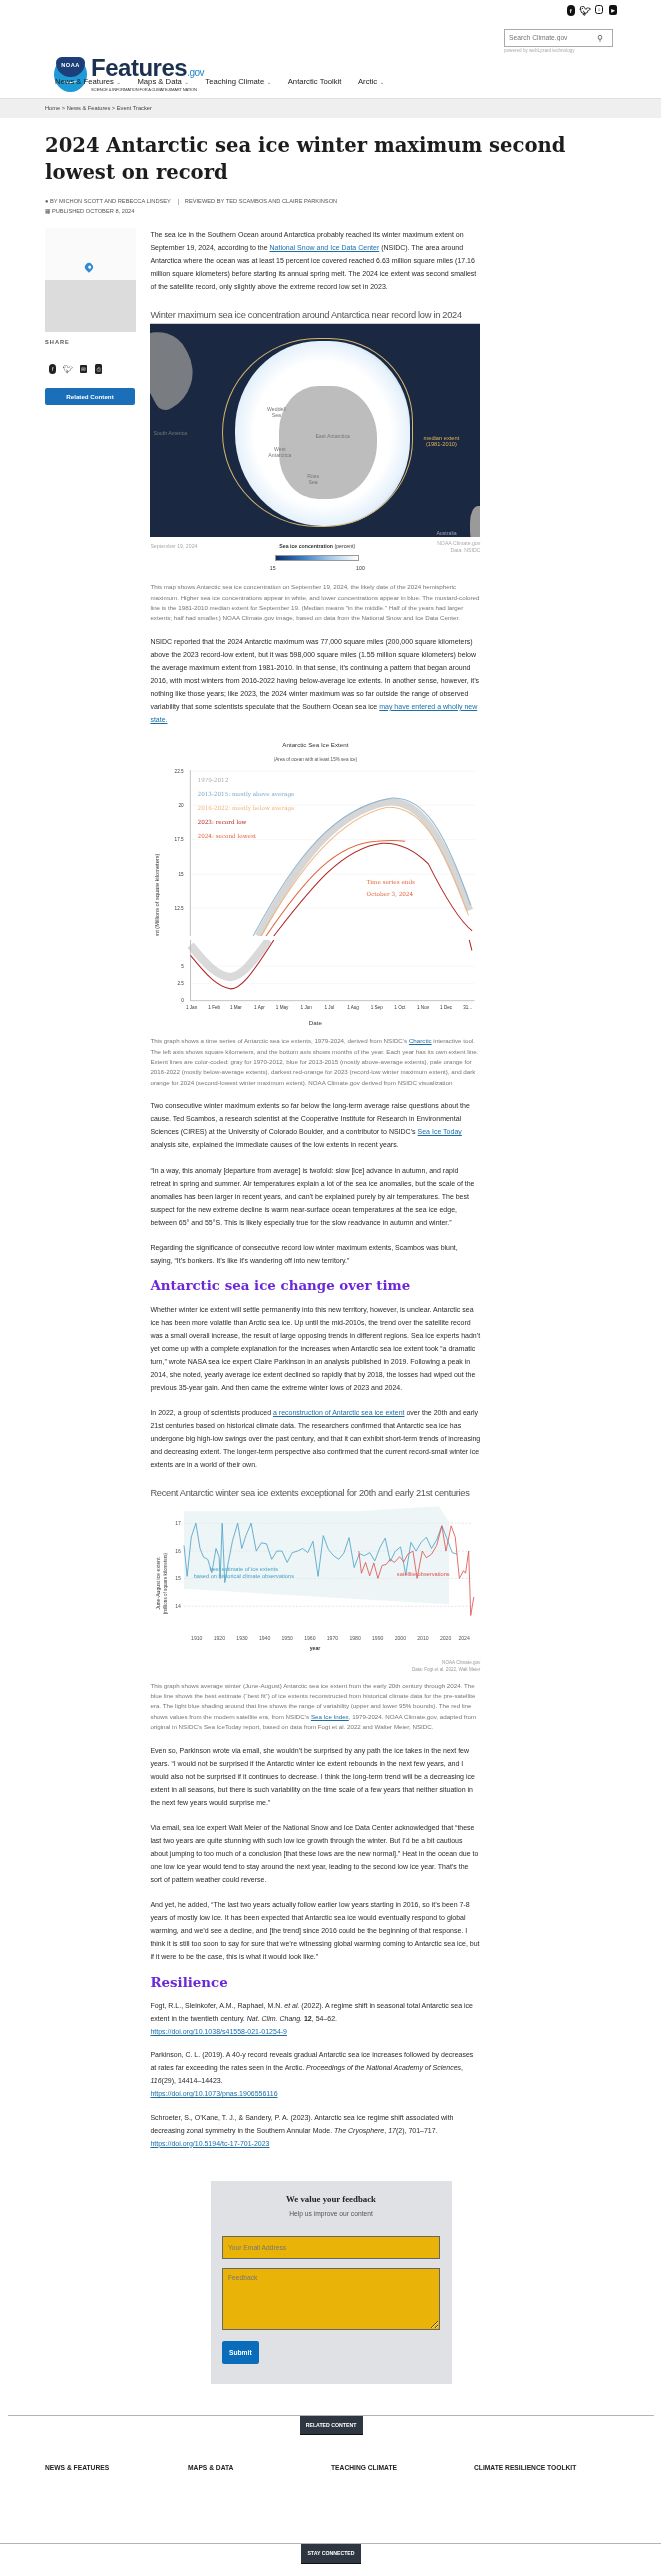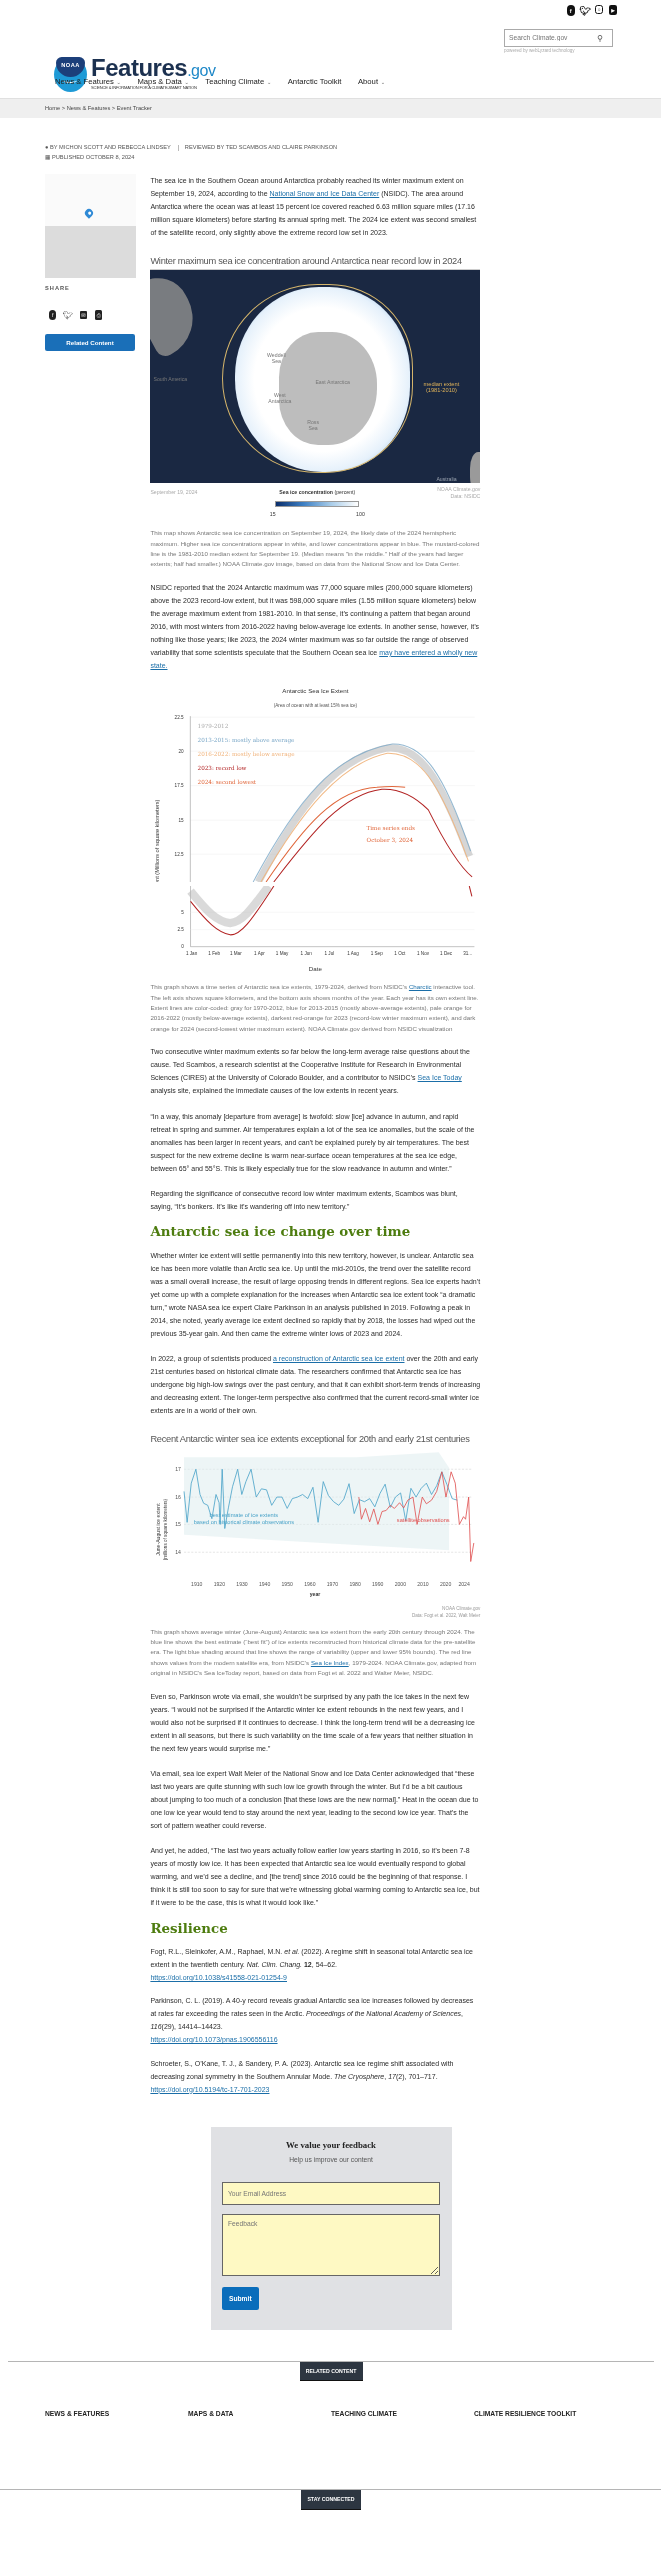--- a/index.html
+++ b/index.html
@@ -7,21 +7,21 @@
   a { color: #1a6ea8; text-decoration: underline; }
 
   
   .header { position: relative; height: 98px; }
   .logo { position: absolute; left: 52px; top: 54px; display: flex; align-items: flex-start; }
   .logo-mark { width: 36px; height: 36px; position: relative; margin-right: 3.1px; margin-top: 1px; }
   .logo-mark .circle { position: absolute; left: 2.1px; top: 2.1px; width: 33px; height: 35px; border-radius: 50% 50% 50% 50%; background: #1e9ad6; }
   .logo-mark .shield { position: absolute; left: 4.1px; top: 2.1px; width: 29px; height: 19.6px; background: #1c3f7a; border-radius: 6.2px 6.2px 15.5px 15.5px; color: #fff; font-size: 5.7px; font-weight: bold; text-align: center; line-height: 17.5px; letter-spacing: 0.5px; }
   .logo-mark .gull { position: absolute; left: 11.3px; top: 23px; width: 13.4px; height: 5.2px; border-bottom: 1.5px solid #fff; border-radius: 0 0 50% 50%; }
   .logo-text .big { font-size: 24px; font-weight: bold; color: #1c3150; letter-spacing: -0.5px; line-height: 27px; }
-  .logo-text .gov { font-size: 16px; color: #1e88c8; font-weight: normal; }
+  .logo-text .gov { font-size: 10px; color: #1e88c8; font-weight: normal; }
   .logo-text .tag { font-size: 4.1px; color: #333; letter-spacing: -0.2px; margin-top: 1px; }
   .social-top { position: absolute; right: 45px; top: 5.2px; display: flex; gap: 6.2px; }
   .soc { width: 8.2px; height: 11.3px; background: #111; border-radius: 4.1px; color: #fff; font-size: 5.7px; font-weight: bold; display: flex; align-items: center; justify-content: center; }
   .soc.tw { background: none; color: #111; font-size: 9.3px; }
   .soc.ig { background: #fff; border: 1px solid #111; color: #111; border-radius: 2.6px; width: 7.2px; height: 9.3px; font-size: 4.6px; }
   .soc.yt { border-radius: 2.1px; width: 8.2px; height: 10.3px; font-size: 4.6px; }
   .search { position: absolute; right: 49px; top: 29px; width: 109px; height: 17.5px; border: 0.5px solid #aaa; display: flex; align-items: center; padding: 0 4.1px; }
   .search input { border: none; outline: none; font-size: 6.7px; width: 88px; color: #777; font-family: "Liberation Sans", sans-serif; background: transparent; }
   .search .mag { font-size: 8.2px; color: #555; }
   .powered { position: absolute; right: 49px; top: 48px; width: 109px; font-size: 4.6px; color: #aaa; }
@@ -50,21 +50,21 @@
   .share-icons span { width: 7.2px; height: 10.3px; background: #222; color: #fff; border-radius: 3.6px; font-size: 5.2px; display: flex; align-items: center; justify-content: center; }
   .share-icons span.tw { background: none; color: #222; font-size: 8.2px; }
   .share-icons span.em { border-radius: 1px; width: 7.2px; height: 7.2px; margin-top: 1.5px; }
   .share-icons span.pr { border-radius: 1.5px; }
   .related-btn { margin-top: 13.4px; width: 90px; height: 17.5px; background: #1a6fb8; color: #fff; border: none; border-radius: 2.1px; font-size: 6.2px; font-weight: bold; font-family: "Liberation Sans", sans-serif; }
 
   .article { width: 330px; margin-left: 12.4px; font-size: 7px; line-height: 13px; color: #2a2a2a; }
   .article p { margin-bottom: 12.4px; }
   .fig-title { font-size: 9.3px; color: #555; letter-spacing: -0.3px; font-stretch: condensed; border-bottom: 0.5px solid #ccc; padding-bottom: 1px; margin-top: 15.5px; }
   .caption { font-size: 6.2px; line-height: 10.3px; color: #777; margin: 7.2px 0 11.3px; }
-  .h2 { font-family: "DejaVu Serif", serif; font-size: 13.4px; font-weight: bold; color: #4d7c0f; margin: 7.2px 0 10.3px; }
+  .h2 { font-family: "DejaVu Serif", serif; font-size: 13.4px; font-weight: bold; color: #6d28d9; margin: 7.2px 0 10.3px; }
 
   
   .ant-map { width: 330px; height: 213px; background: #1a2842; position: relative; overflow: hidden; }
   .ant-map .sa { position: absolute; left: -10.3px; top: 5.2px; width: 52px; height: 77px; background: #8b8b8b; border-radius: 10.3px 31px 41px 10.3px; transform: rotate(-28deg); opacity: .85; }
   .ant-map .aus { position: absolute; right: -10.3px; bottom: -10.3px; width: 20.6px; height: 41px; background: #9a9a9a; border-radius: 40%; }
   .ant-map .ice { position: absolute; left: 85px; top: 17.5px; width: 175px; height: 185px; border-radius: 48% 46% 46% 50%; background: radial-gradient(ellipse at center, #ffffff 55%, #e6f1fb 70%, #6ba5dc 92%, #2a6fb6 100%); }
   .ant-map .median { position: absolute; left: 72px; top: 14.4px; width: 191px; height: 189px; border-radius: 50% 44% 46% 50%; border: 0.8px solid #d5b56b; }
   .ant-map .land { position: absolute; left: 129px; top: 62px; width: 98px; height: 113px; background: #bdbdbd; border-radius: 40% 46% 50% 40%; }
   .ant-map .lbl { position: absolute; font-size: 5.2px; color: #777; text-align: center; line-height: 6.2px; }
   .ant-map .lbl.gold { color: #e0b35a; font-size: 5.7px; }
@@ -81,21 +81,21 @@
   .axis-date { text-align: center; font-size: 6.2px; color: #333; }
   .credit { text-align: right; font-size: 4.6px; color: #999; line-height: 7.2px; }
 
   
   .refs p { margin-bottom: 10.3px; }
 
   
   .feedback { margin: 20.6px auto 0; width: 241px; background: #e0e1e4; padding: 13.4px 11.3px 19.6px; }
   .feedback h3 { font-family: Liberation Serif, serif; text-align: center; font-size: 8.8px; color: #222; }
   .feedback .sub { text-align: center; font-size: 6.7px; color: #555; margin-top: 6.2px; }
-  .feedback input, .feedback textarea { width: 100%; border: 0.5px solid #666; background: #fef9c3; font-size: 6.7px; padding: 5.2px; font-family: "Liberation Sans", sans-serif; color: #333; }
+  .feedback input, .feedback textarea { width: 100%; border: 0.5px solid #666; background: #eab308; font-size: 6.7px; padding: 5.2px; font-family: "Liberation Sans", sans-serif; color: #333; }
   .feedback input { margin-top: 18.5px; height: 23px; }
   .feedback textarea { margin-top: 9.3px; height: 62px; resize: vertical; }
   .feedback button { margin-top: 9.3px; width: 37px; height: 23px; border: none; border-radius: 2.1px; background: #0a6dbb; color: #fff; font-weight: bold; font-size: 6.7px; font-family: "Liberation Sans", sans-serif; }
 
   .section-div { position: relative; border-top: 0.5px solid #b5b5b5; text-align: center; }
   .section-div span { display: inline-block; background: #2d3641; color: #fff; font-size: 5.2px; font-weight: bold; padding: 6.2px 6.2px; border-bottom: 1px solid #111; }
   .rel-cols { display: flex; padding: 26px 45px 0; height: 108px; }
   .rel-cols div { width: 147px; font-size: 6.7px; font-weight: bold; color: #222; line-height: 13.4px; }
 
   .follow { text-align: center; padding-top: 31px; }
@@ -127,31 +127,32 @@
     <input type="text" placeholder="Search Climate.gov" style="">
     <span class="mag">⚲</span>
   </div>
   <div class="powered">powered by webLyzard technology</div>
 
   <nav class="nav">
     <div><span>News &amp; Features</span><span class="chev">⌄</span></div>
     <div><span>Maps &amp; Data</span><span class="chev">⌄</span></div>
     <div><span>Teaching Climate</span><span class="chev">⌄</span></div>
     <div><span>Antarctic Toolkit</span></div>
-    <div><span>About</span><span class="chev">⌄</span></div>
+    <div><span>Arctic</span><span class="chev">⌄</span></div>
   </nav>
 </header>
 
 <div class="crumbs">
   <span>Home</span> &gt;
   <span>News &amp; Features</span> &gt;
   <span>Event Tracker</span>
 </div>
 
 <div class="title-wrap">
+  <h1 class="title">2024 Antarctic sea ice winter maximum second lowest on record</h1>
   <div class="byline">
     <div>
       <span>●</span>
       <span>BY MICHON SCOTT AND REBECCA LINDSEY</span>
       <span class="sep"></span>
       <span>REVIEWED BY TED SCAMBOS AND CLAIRE PARKINSON</span>
     </div>
     <div>
       <span>▦</span>
       <span>PUBLISHED OCTOBER 8, 2024</span>

